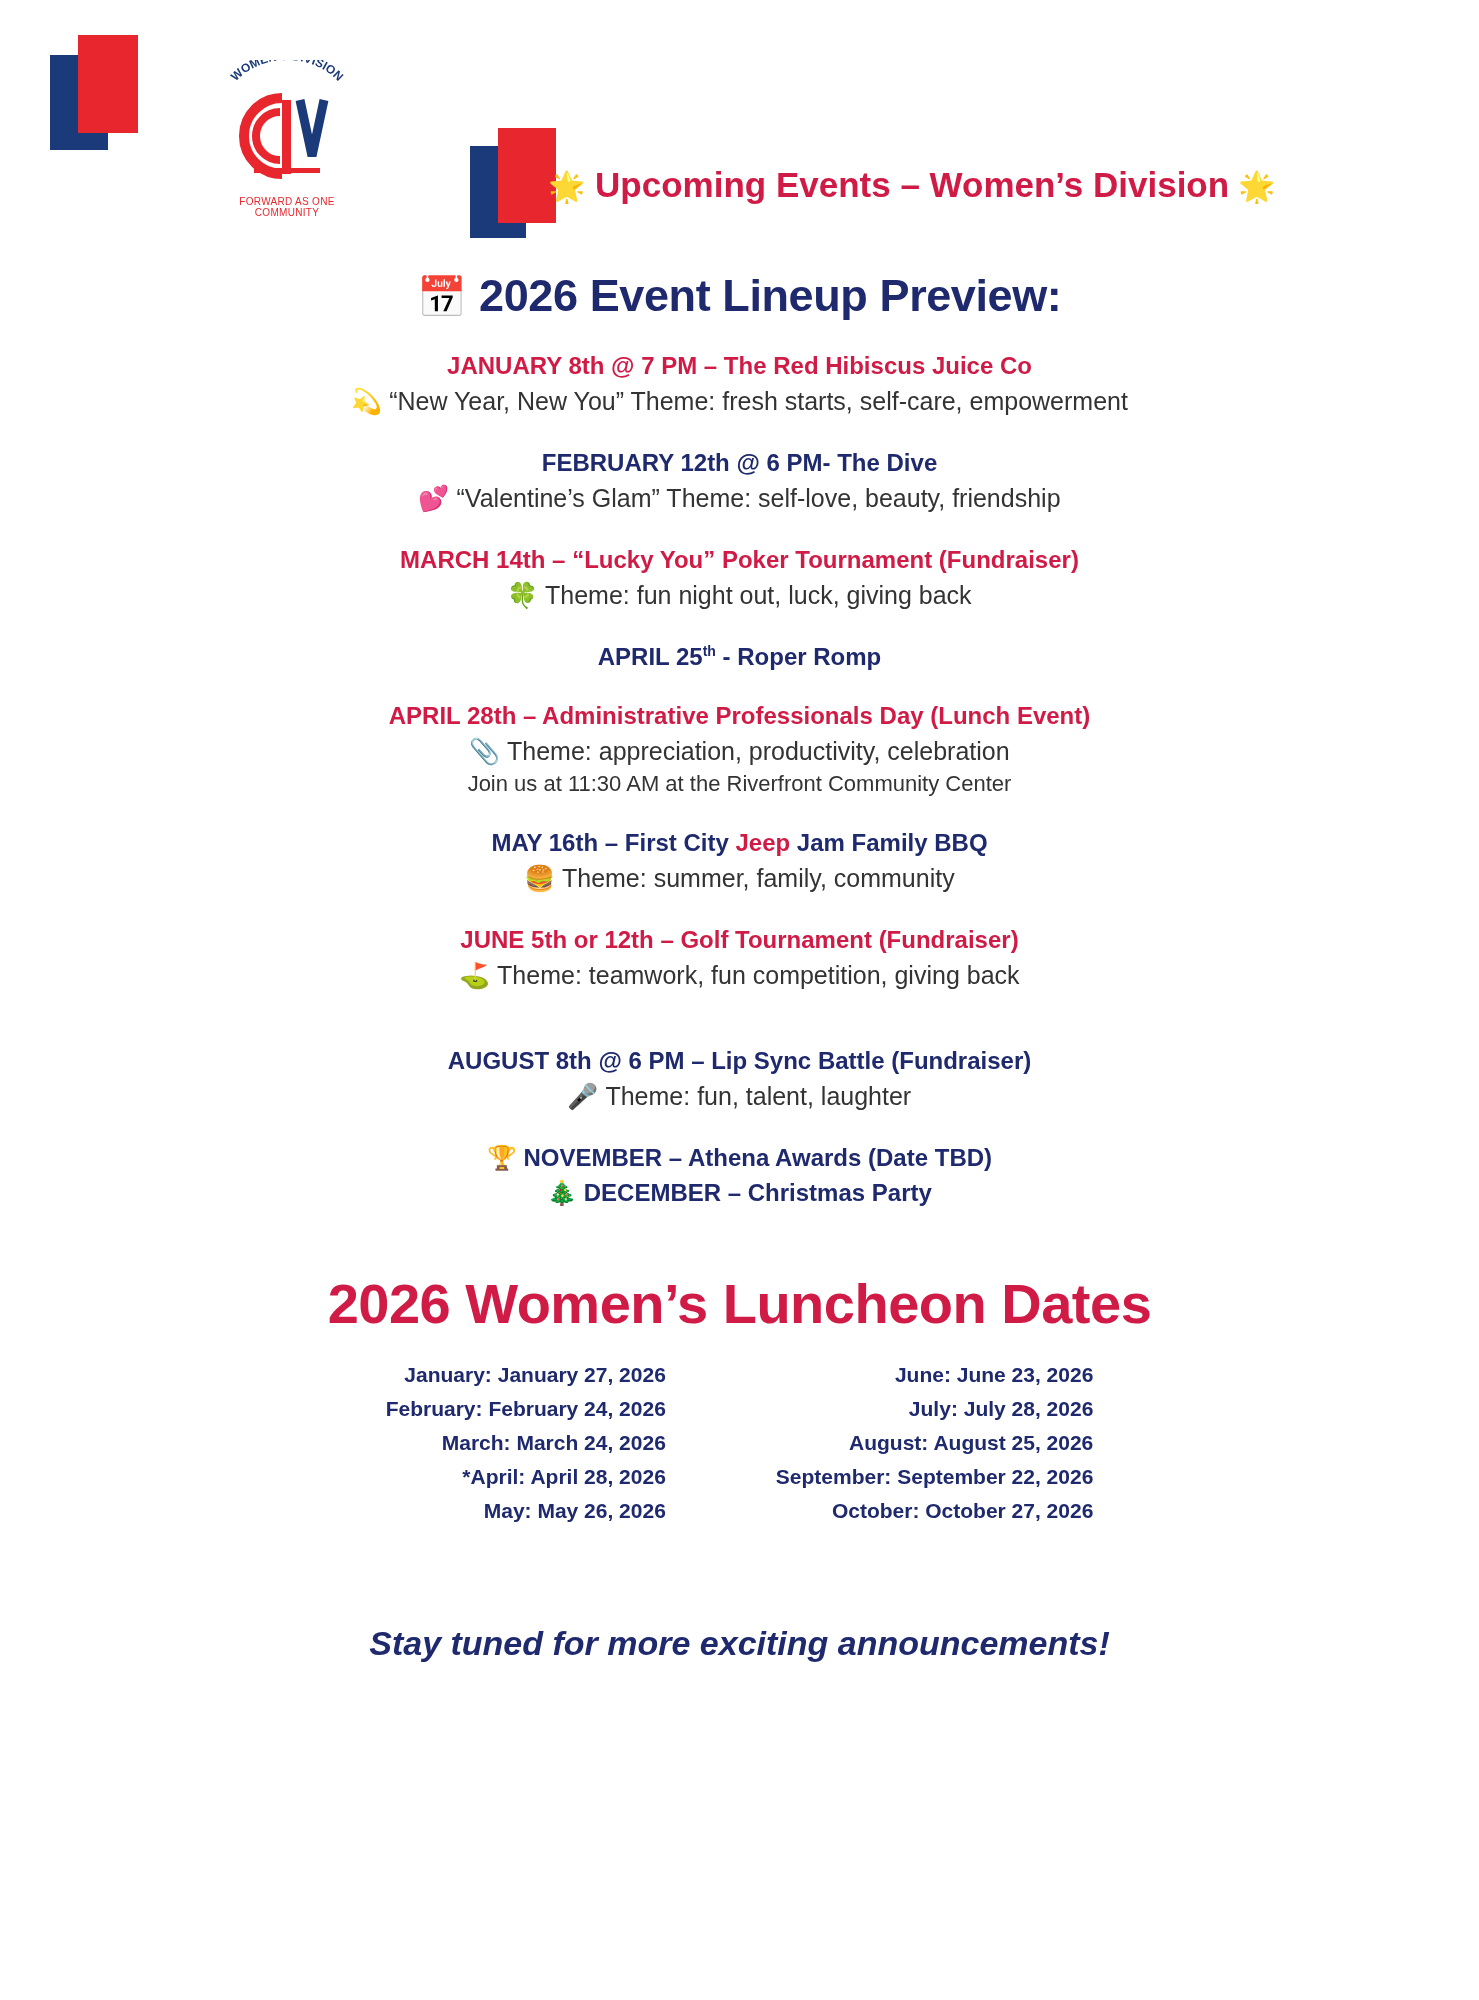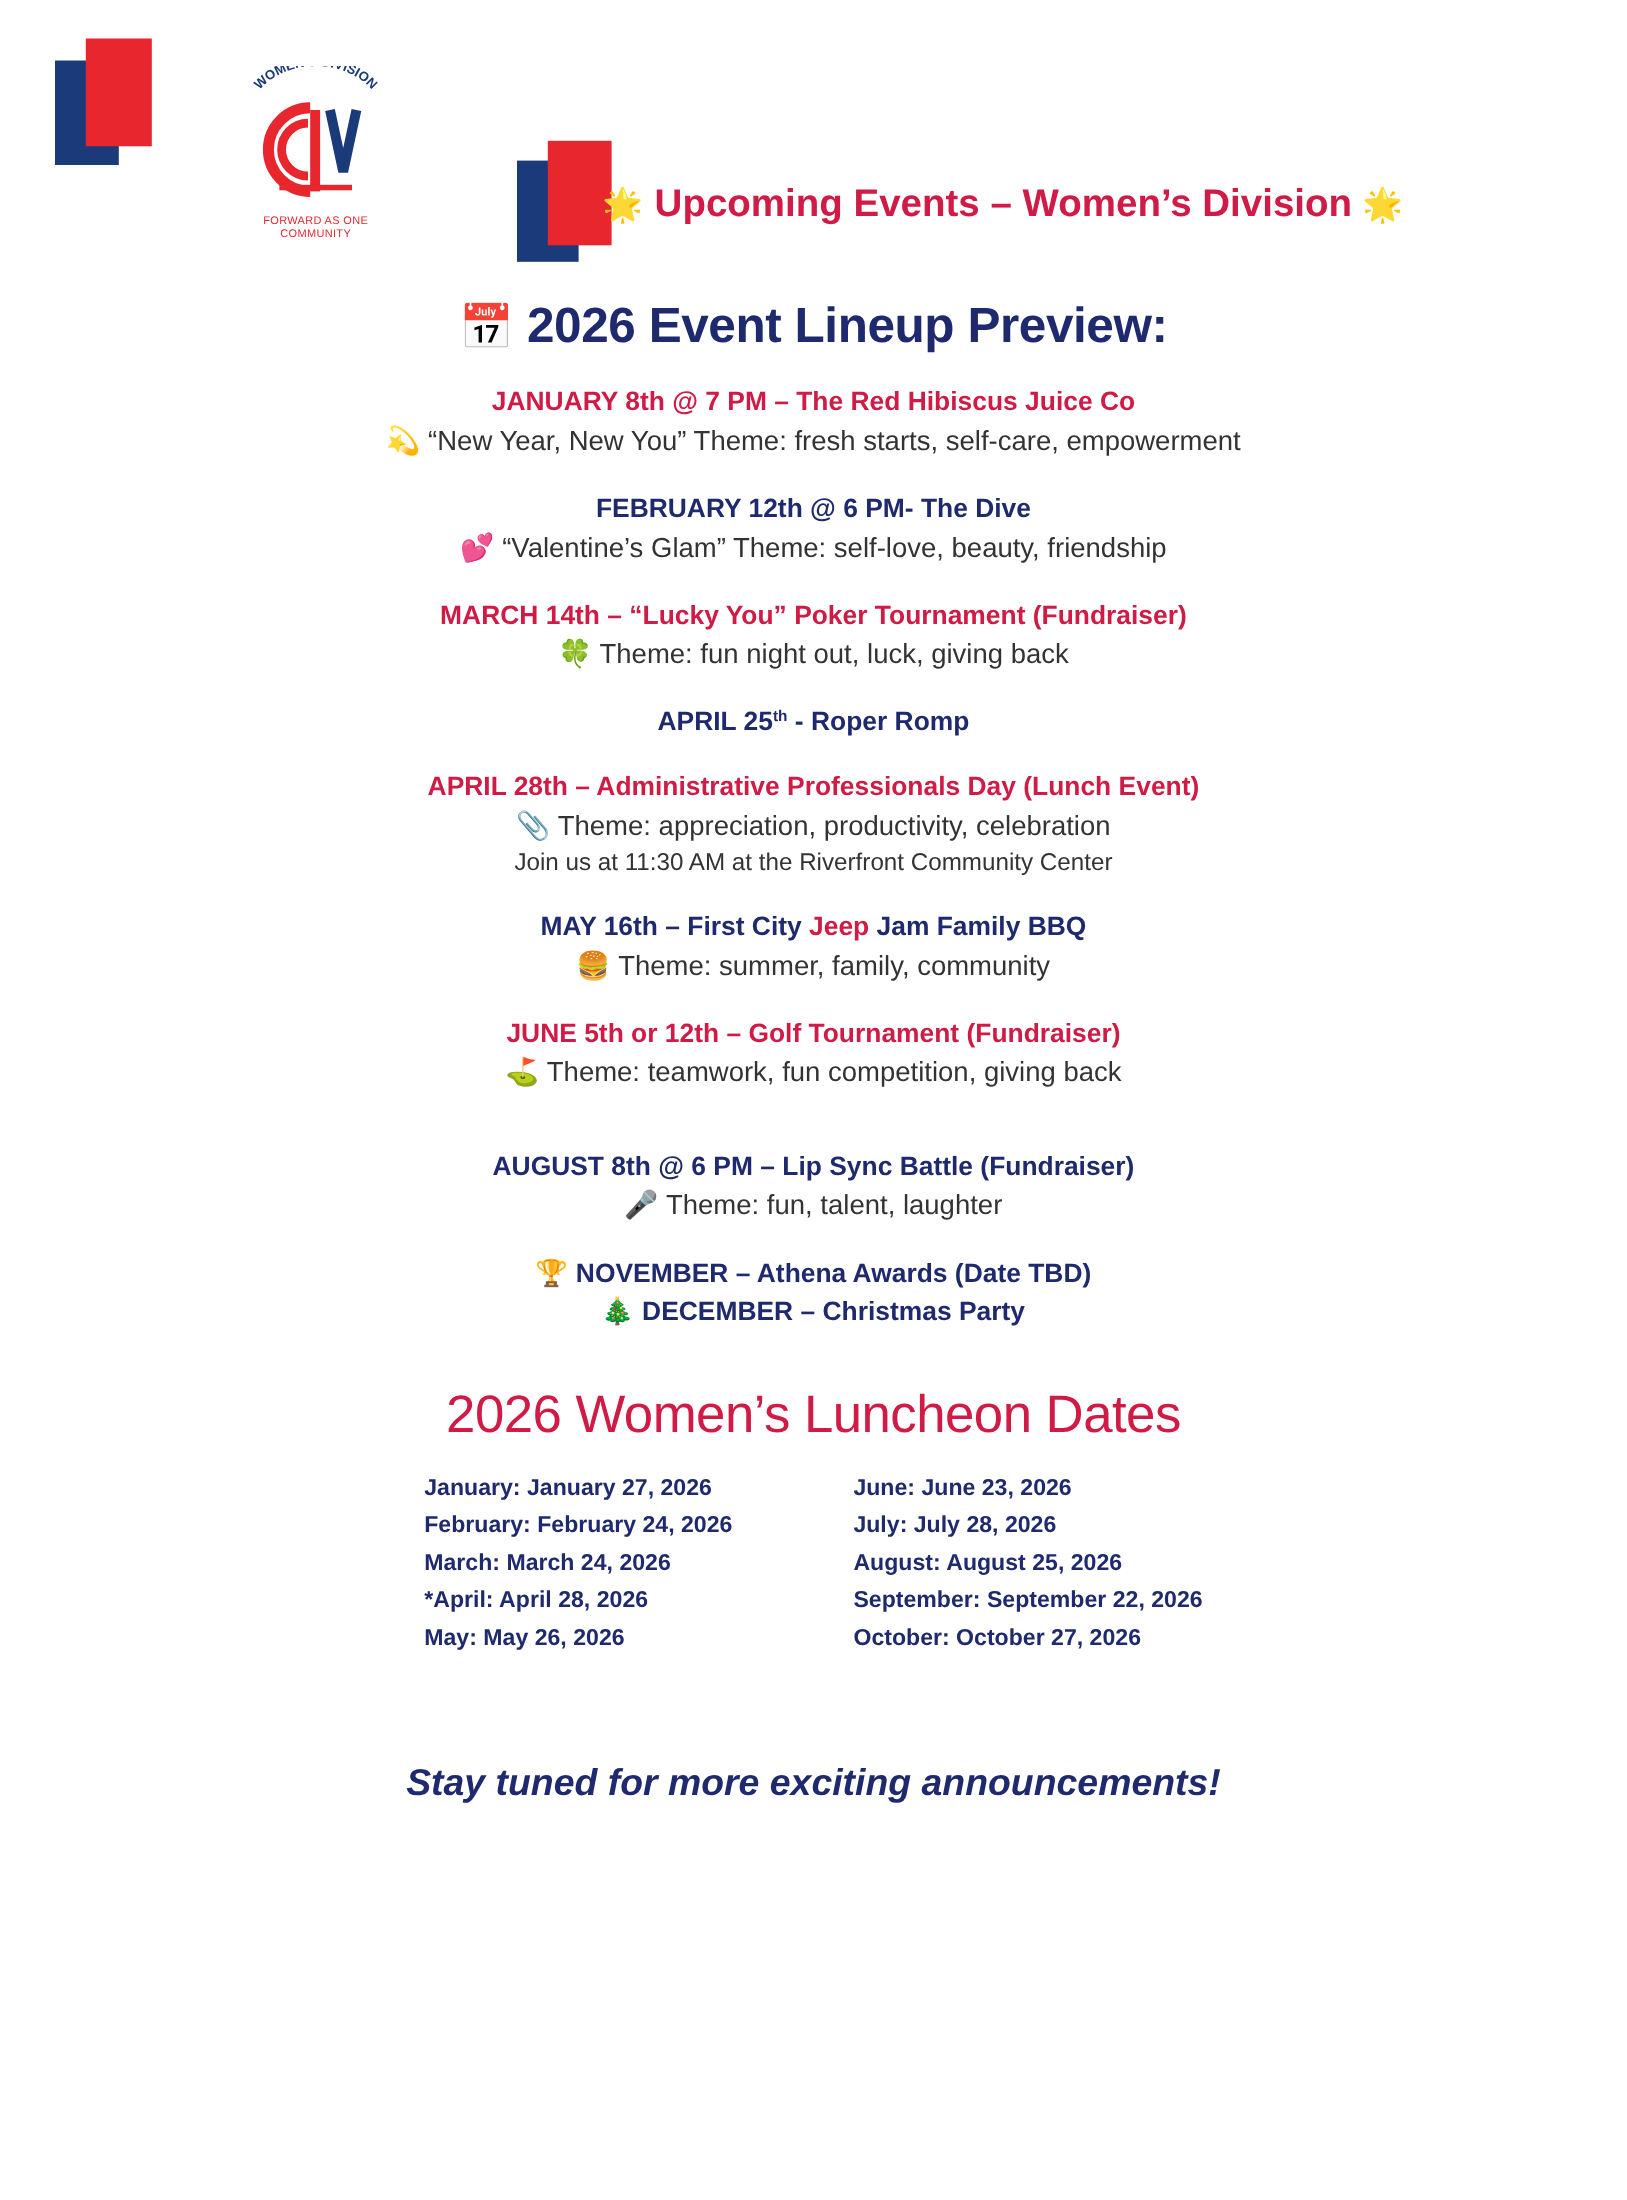--- a/index.html
+++ b/index.html
@@ -151,38 +151,38 @@
   .jeep-word { color: #cf1b45; }
 
   .simple-line {
     font-size: 24px;
     font-weight: bold;
     color: #1f2a6e;
     line-height: 1.45;
   }
 
   .luncheon-title {
-    font-size: 48px;
-    font-weight: normal;
+    font-size: 56px;
+    font-weight: bold;
     color: #cf1b45;
-    margin-top: 48px;
+    margin-top: 60px;
     letter-spacing: -0.5px;
   }
   .luncheon-cols {
     margin-top: 22px;
     display: flex;
     justify-content: center;
     gap: 110px;
   }
   .luncheon-col {
     font-size: 21px;
     font-weight: bold;
     color: #1f2a6e;
     line-height: 1.62;
-    text-align: left;
+    text-align: right;
   }
 
   .closing {
     margin-top: 96px;
     font-size: 34px;
     font-weight: bold;
     font-style: italic;
     color: #1f2a6e;
   }
 </style>

